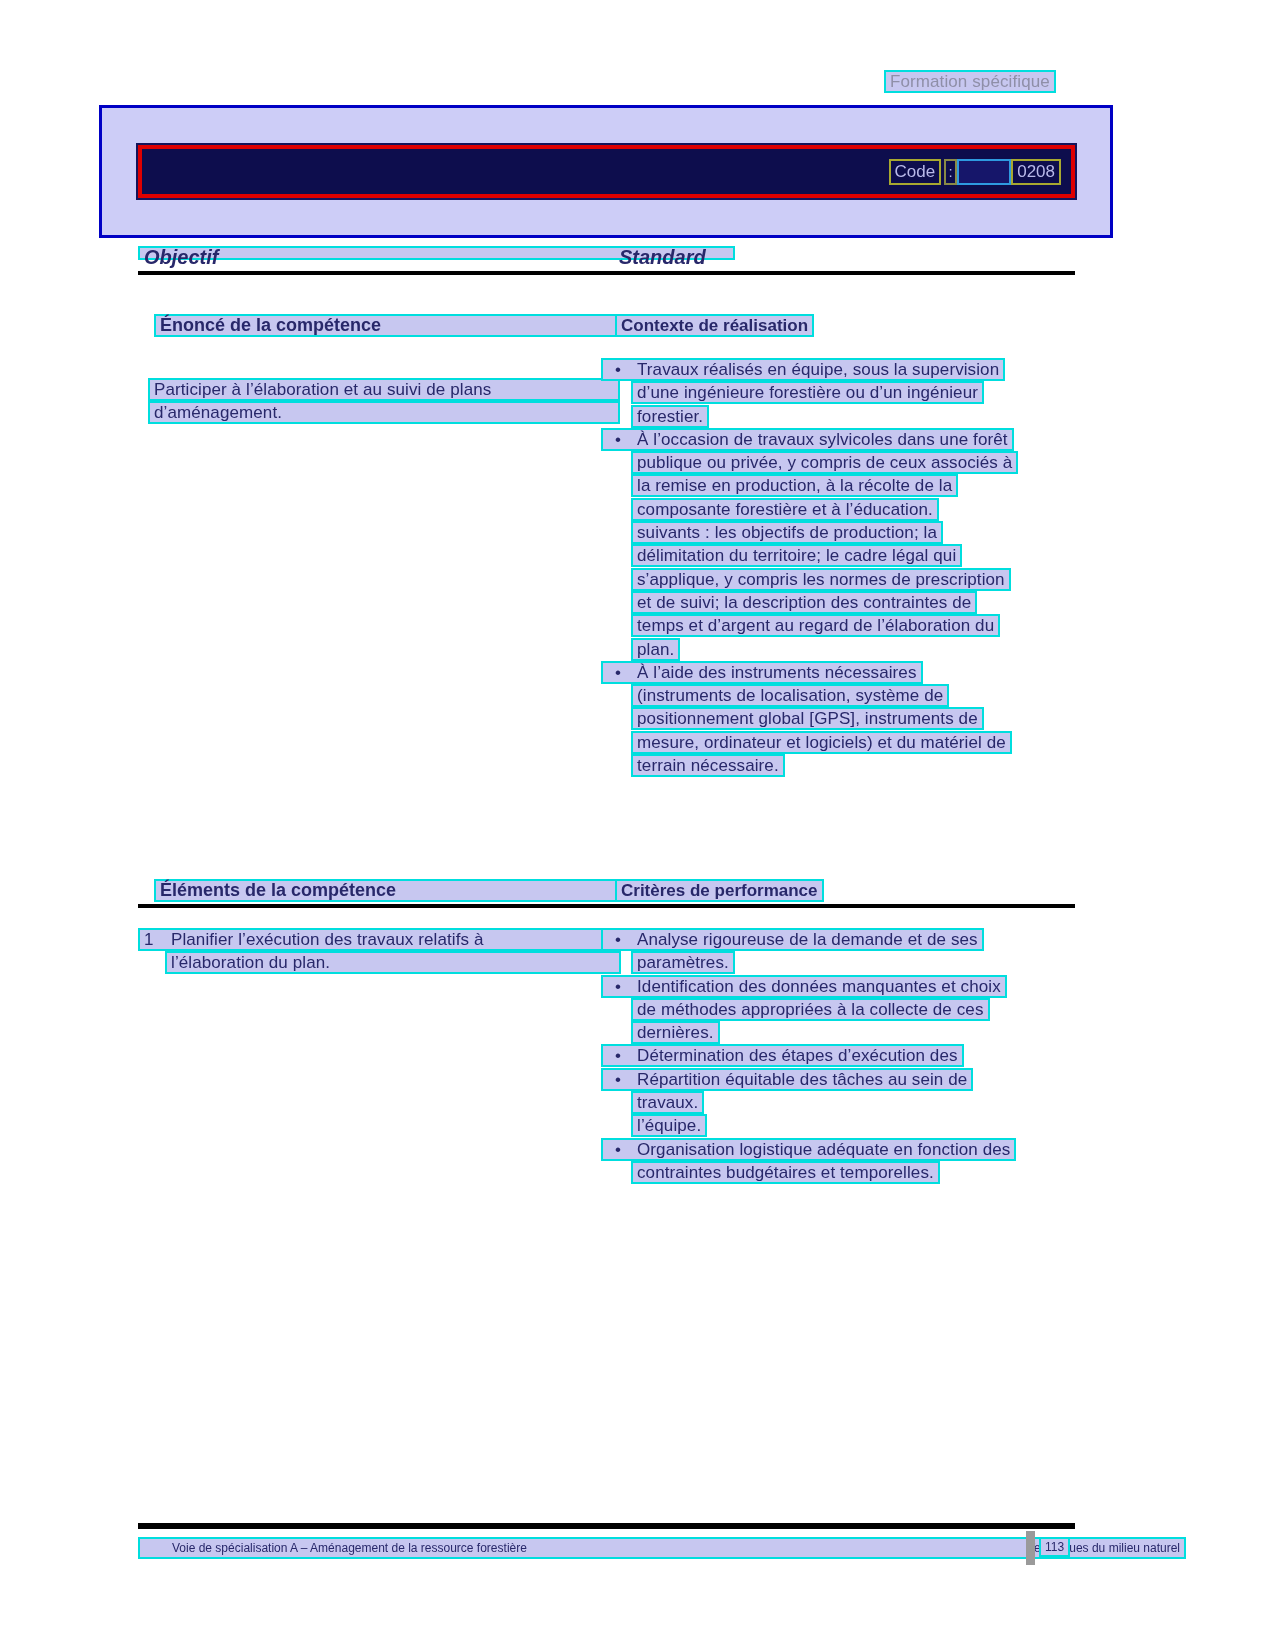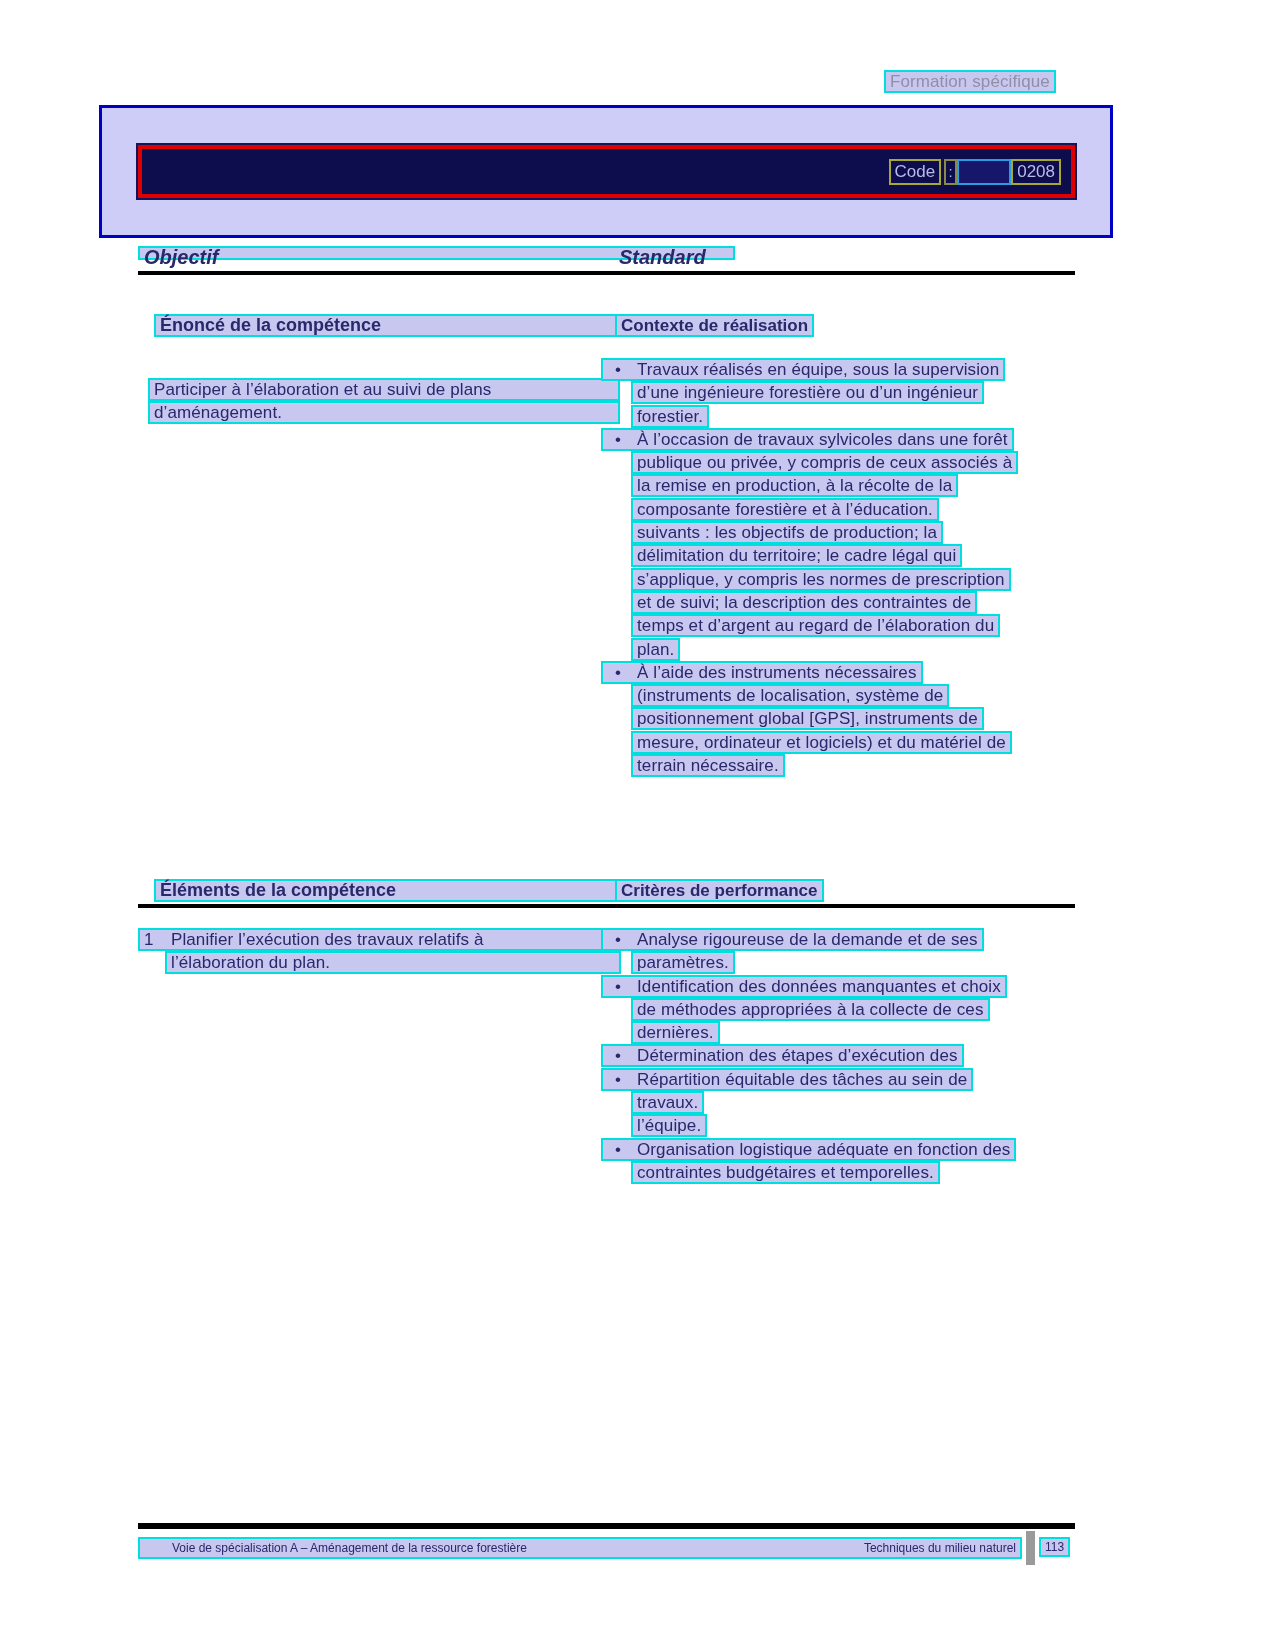--- a/index.html
+++ b/index.html
@@ -78,21 +78,21 @@
   
   .bullets { left:601px; width:474px; }
   #bullets-1 { top:358px; }
   #bullets-2 { top:928px; }
   .bullet-first .hl { padding-left:12px; }
   .bullet { display:inline-block; width:22px; }
   .cont { margin-left:30px; }
 
   
   #footer-strip {
-    top:1537px; left:138px; width:884px; height:22px;
+    top:1537px; left:138px; width:1048px; height:22px;
     font-size:12px; display:flex; justify-content:space-between; align-items:center;
     line-height:16px;
     padding-left:32px;
   }
   #footer-divider { top:1531px; left:1026px; width:9px; height:34px; background:#9a9a9a; }
   #page-number { top:1537px; left:1039px; font-size:12px; }
   #page-number .hl { line-height:16px; }
 </style>
 </head>
 <body>

